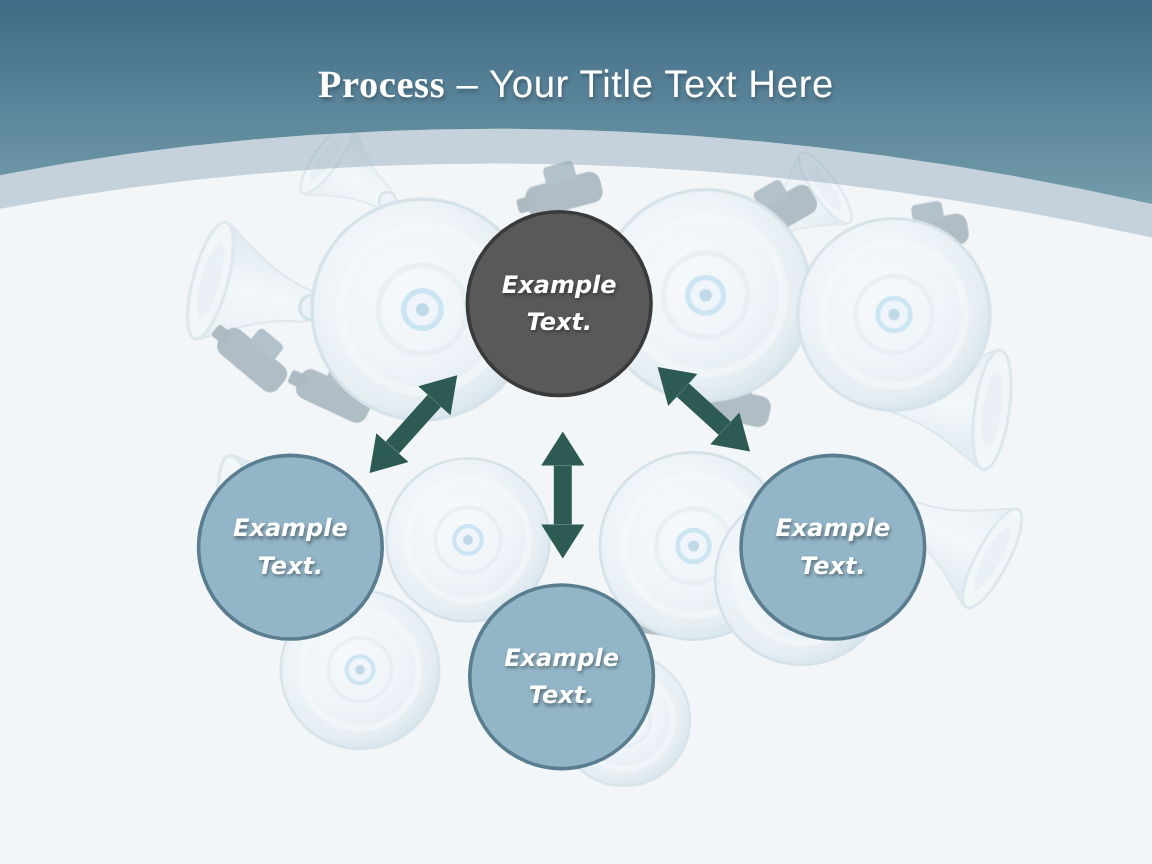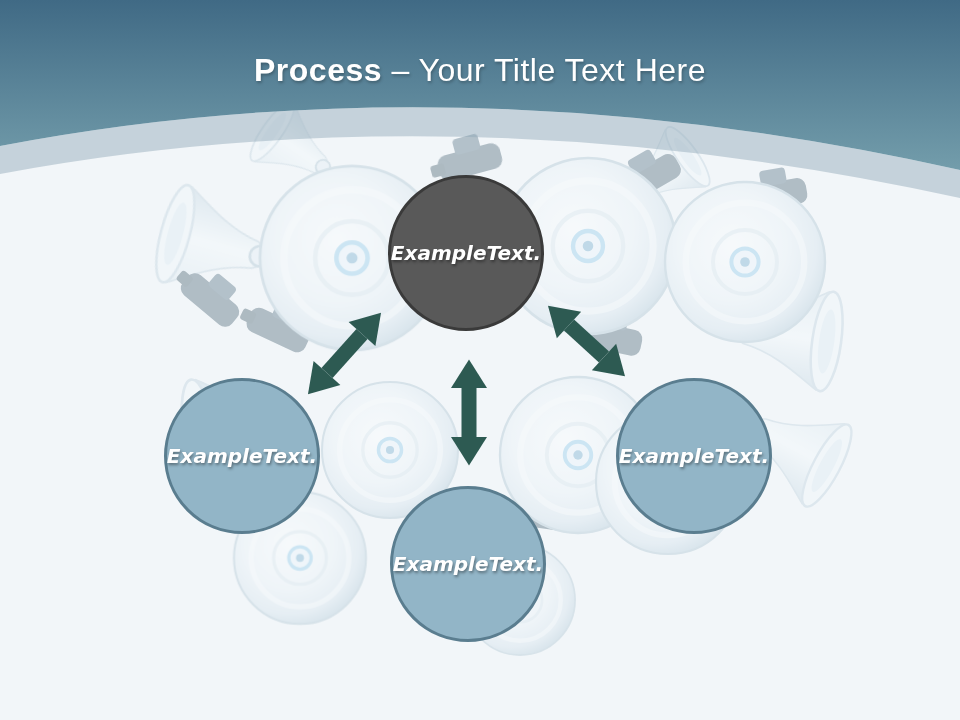--- a/index.html
+++ b/index.html
@@ -18,30 +18,30 @@
     top: 52px; left: 0; width: 100%;
     margin: 0;
     text-align: center;
     color: #ffffff;
     font-size: 32px;
     font-weight: normal;
     letter-spacing: 0.5px;
     text-shadow: 1px 2px 3px rgba(0,0,0,0.25);
     z-index: 5;
   }
-  .slide-title .em { font-weight: bold; }
+  .slide-title .em { font-weight: bold; font-family: Liberation Serif, serif; }
   .slide-title .rest { font-weight: normal; text-align: center; }
 
   .node {
     position: absolute;
     width: 156px; height: 156px;
     box-sizing: border-box;
     border-radius: 50%;
     display: flex;
-    flex-direction: row;
+    flex-direction: column;
     align-items: center;
     justify-content: center;
     color: #ffffff;
     font-family: "DejaVu Sans", "Liberation Sans", sans-serif;
     font-size: 20px;
     font-weight: bold;
     font-style: italic;
     line-height: 31px;
     text-align: center;
     text-shadow: 1px 2px 3px rgba(0,0,0,0.4);

